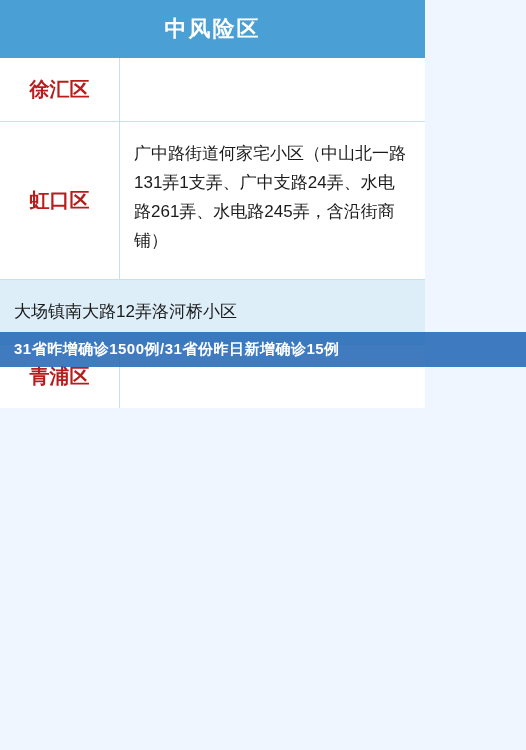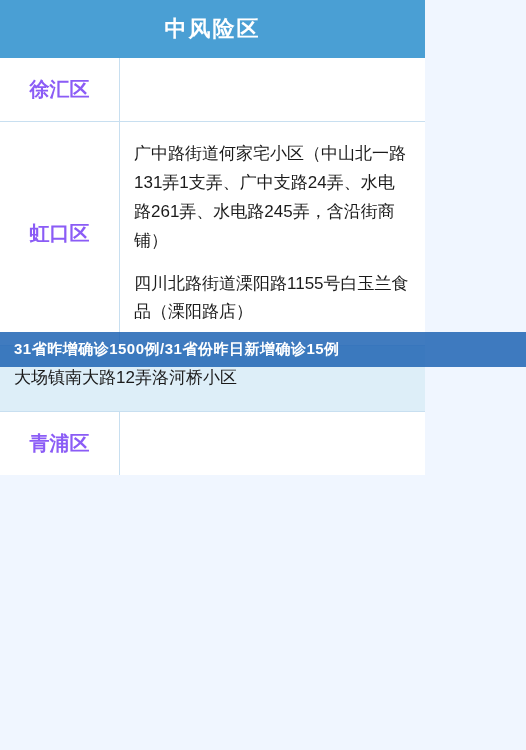--- a/index.html
+++ b/index.html
@@ -57,21 +57,21 @@
     .table-row.even {
       background: #ddeef8;
     }
 
     .cell-district {
       width: 120px;
       min-width: 120px;
       padding: 18px 16px;
       font-size: 20px;
       font-weight: bold;
-      color: #8b5cf6;
+      color: #b91c1c;
       display: flex;
       align-items: center;
       justify-content: center;
       border-right: 1px solid #c8dff0;
     }
 
     .cell-location {
       flex: 1;
       padding: 18px 14px;
       font-size: 17px;
@@ -110,22 +110,21 @@
         <span>徐汇区</span>
       </div>
     </div>
 
 
     <div class="table-row odd">
       <div class="cell-district">
         <span>虹口区</span>
       </div>
       <div class="cell-location">
-        <div style="margin-bottom:14px;">广中路街道何家宅小区（中山北一路131弄1支弄、广中支路24弄、水电路261弄、水电路245弄，含沿街商铺）</div>
-        <div>四川北路街道溧阳路1155号白玉兰食品（溧阳路店）</div>
+        <div style="margin-bottom:5px;">广中路街道何家宅小区（中山北一路131弄1支弄、广中支路24弄、水电路261弄、水电路245弄，含沿街商铺）</div>
       </div>
     </div>
 
     <div class="table-row even">
       <div class="cell-location">
         <span>大场镇南大路12弄洛河桥小区</span>
       </div>
     </div>
 
     <div class="table-row odd">

